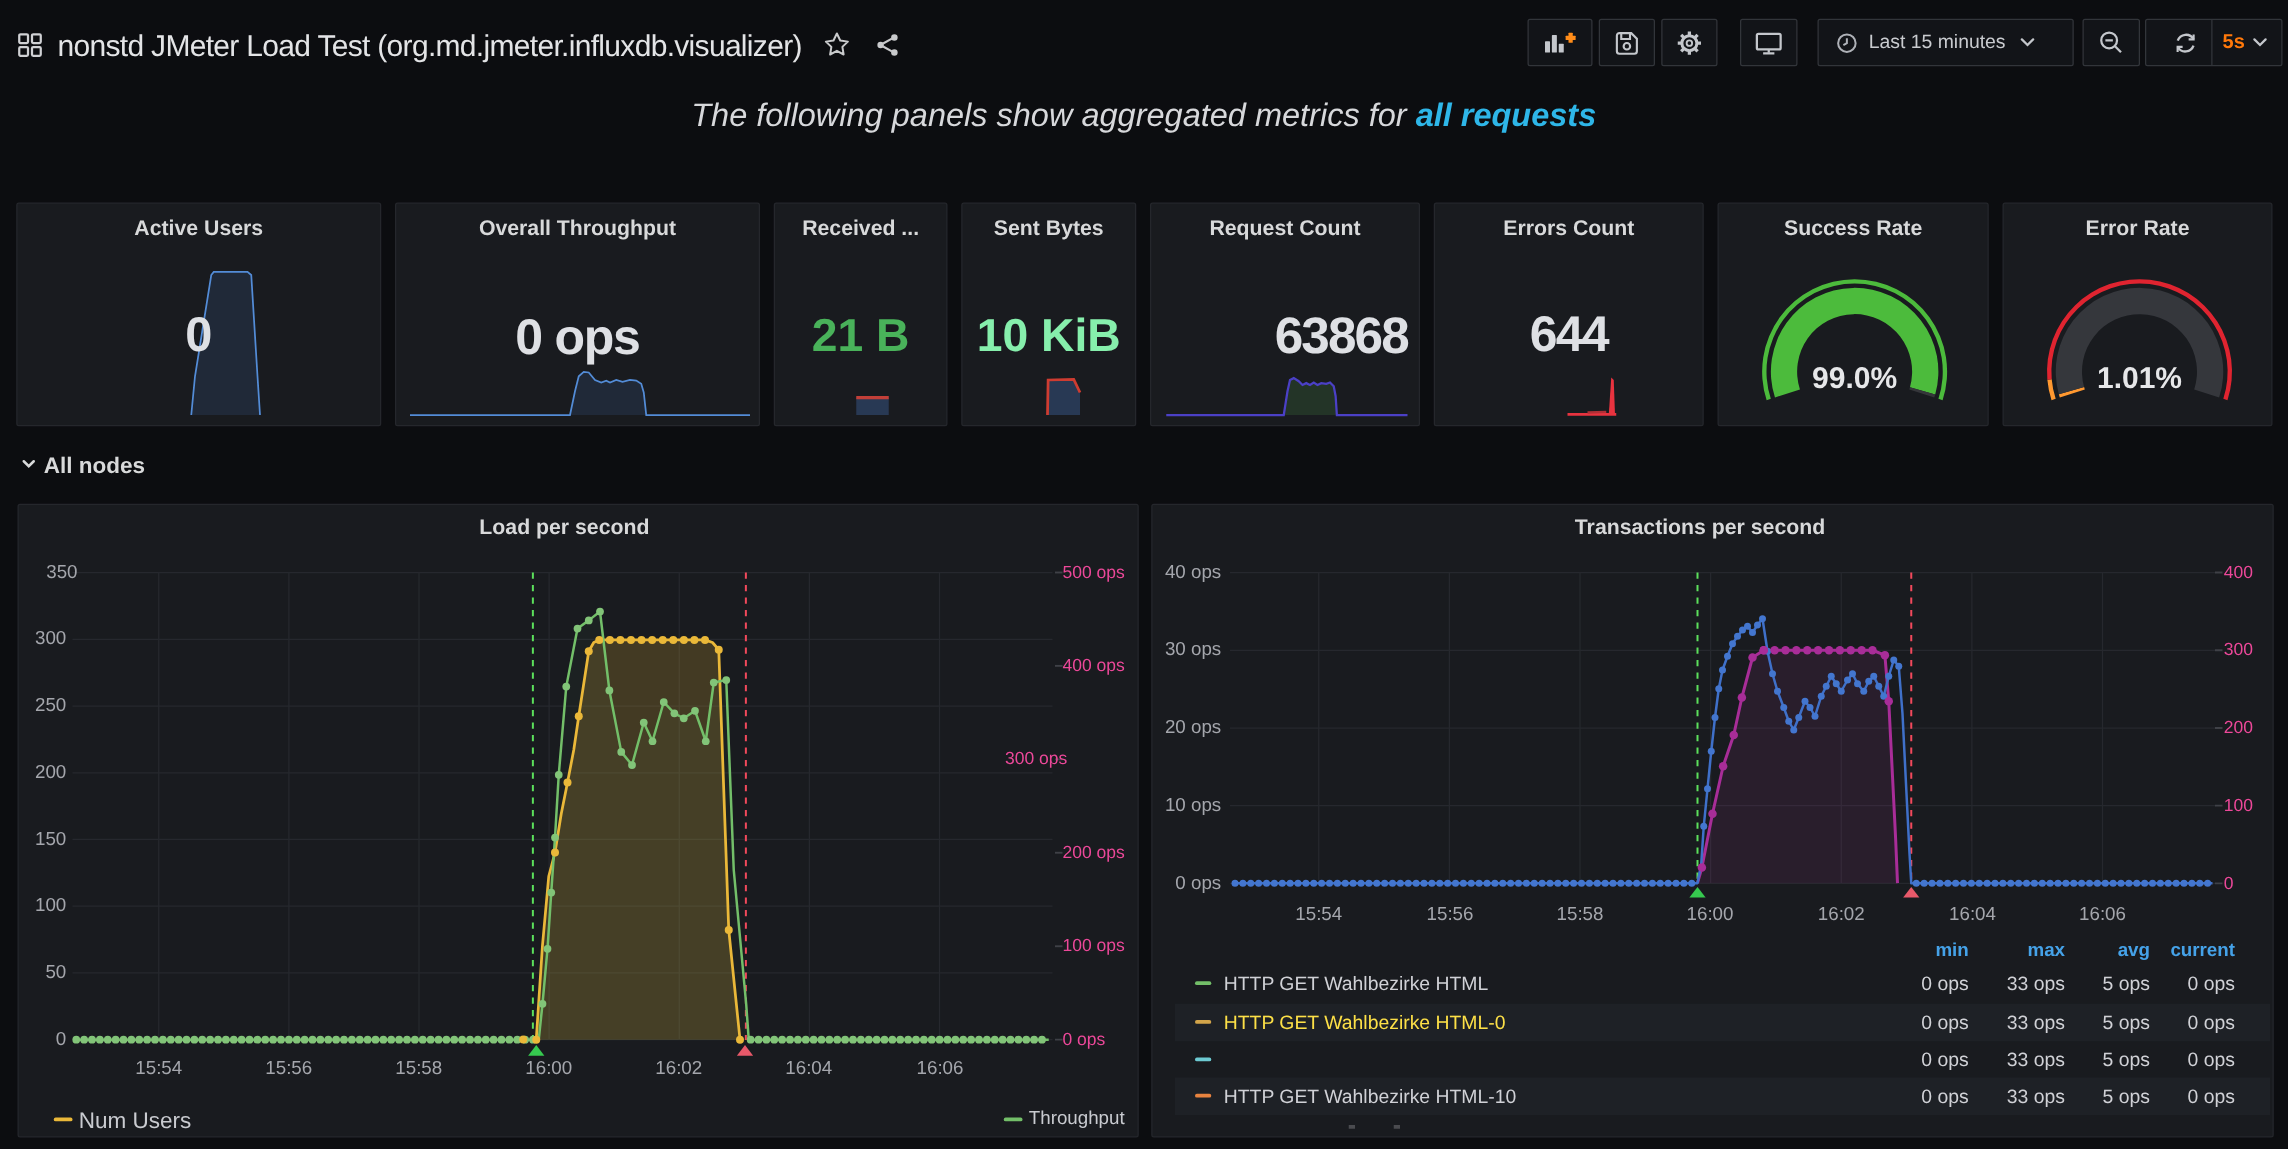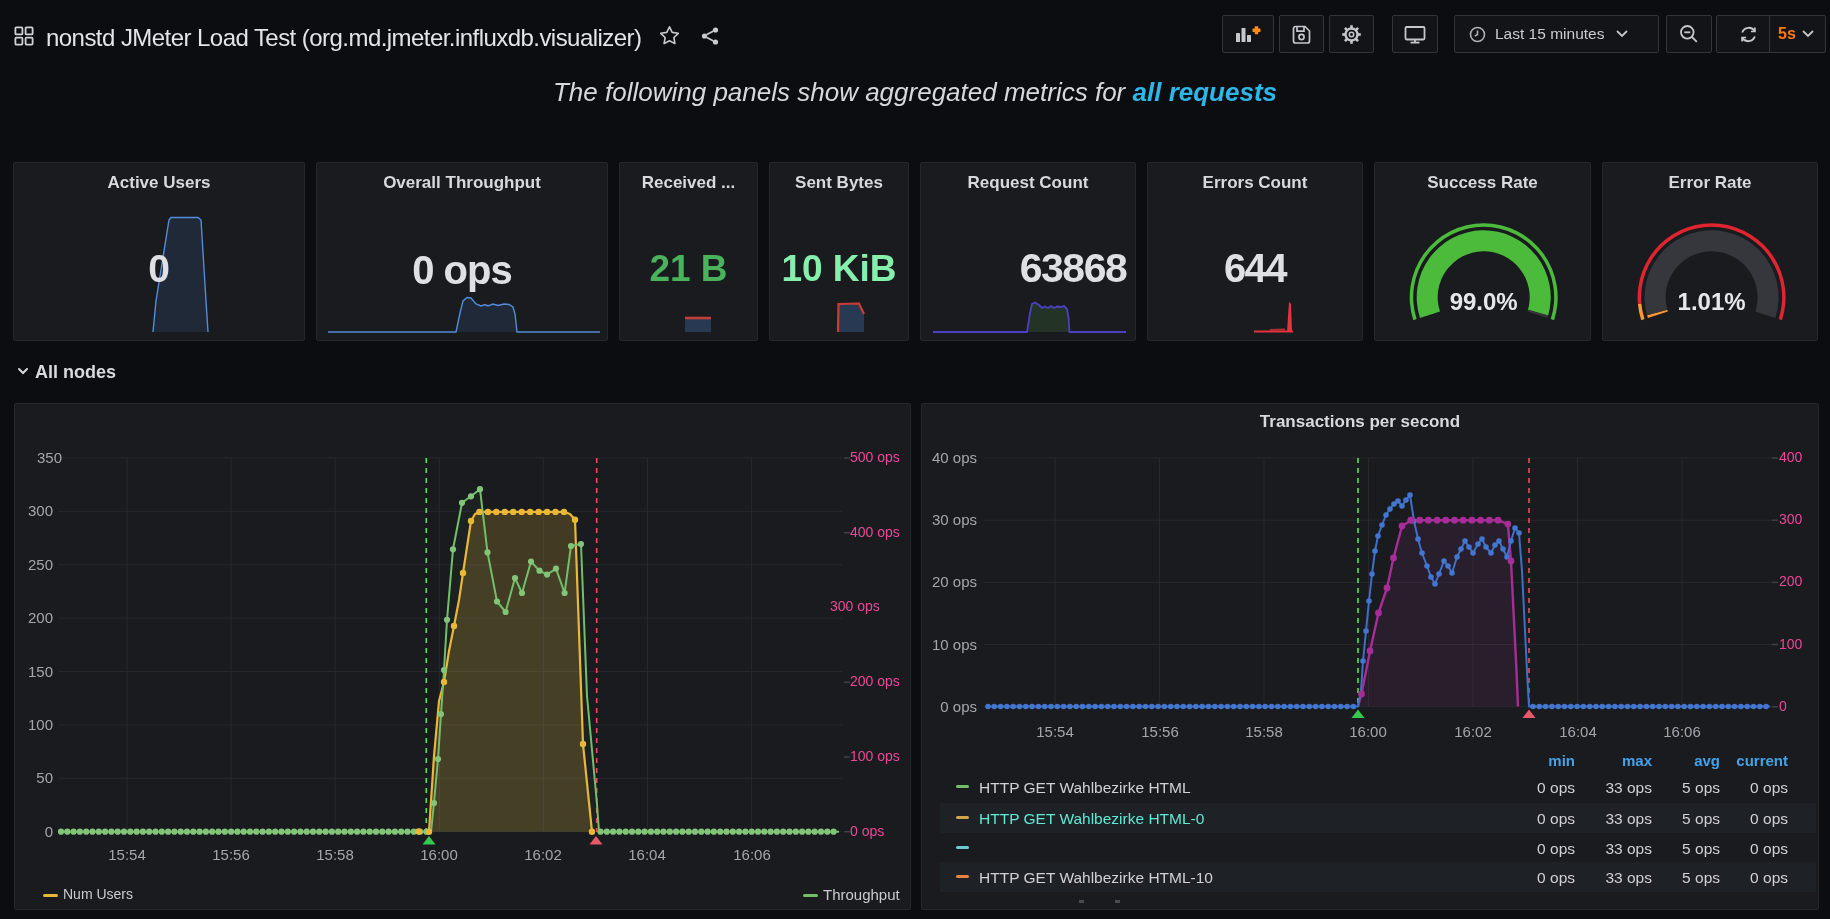--- a/index.html
+++ b/index.html
@@ -177,20 +177,21 @@
         <path d="M44.88 155.00 A67 67 0 0 1 44.07 152.32 L64.29 146.67 A46 46 0 0 0 64.85 148.51 Z" fill="#ff9830"></path>
         <path d="M44.07 152.32 A67 67 0 1 1 172.32 155.00 L152.35 148.51 A46 46 0 1 0 64.29 146.67 Z" fill="#35373c"></path>
         <text x="108.6" y="147" text-anchor="middle" font-size="24" font-weight="700" fill="#e6e7e9">1.01%</text>
       </svg>
     </div>
     <div class="abs" style="left:16px;top:364px;"><svg width="14" height="14" viewBox="0 0 14 14" fill="none" stroke="#d8d9da" stroke-width="2" stroke-linecap="round">
         <path d="M3 5l4 4 4-4"></path>
       </svg></div>
     <div class="abs" style="left:35px;top:362px;font-size:18px;font-weight:700;color:#d8d9da;">All nodes</div>
     <div class="panel" style="left:14px;top:403px;width:897px;height:507px;">
+      <div class="abs" style="left:-12px;top:8px;width:897px;text-align:center;font-size:17px;font-weight:700;color:#d8d9da;">Load per second</div>
       <svg class="abs" style="left:0;top:0" width="897" height="507" viewBox="0 0 897 507">
         <line x1="43" y1="54.0" x2="827" y2="54.0" stroke="#26282e" stroke-width="1"></line>
         <line x1="43" y1="107.4" x2="827" y2="107.4" stroke="#26282e" stroke-width="1"></line>
         <line x1="43" y1="160.8" x2="827" y2="160.8" stroke="#26282e" stroke-width="1"></line>
         <line x1="43" y1="214.2" x2="827" y2="214.2" stroke="#26282e" stroke-width="1"></line>
         <line x1="43" y1="267.5" x2="827" y2="267.5" stroke="#26282e" stroke-width="1"></line>
         <line x1="43" y1="320.9" x2="827" y2="320.9" stroke="#26282e" stroke-width="1"></line>
         <line x1="43" y1="374.3" x2="827" y2="374.3" stroke="#26282e" stroke-width="1"></line>
         <line x1="43" y1="427.7" x2="827" y2="427.7" stroke="#26282e" stroke-width="1"></line>
         <line x1="112.0" y1="54" x2="112.0" y2="427.7" stroke="#26282e" stroke-width="1"></line>
@@ -356,33 +357,33 @@
       <div class="axl" style="left:0;top:45px;width:38px;text-align:right;padding-left:22px;">350</div>
       <div class="axl" style="left:0;top:98px;width:38px;text-align:right;">300</div>
       <div class="axl" style="left:0;top:152px;width:38px;text-align:right;">250</div>
       <div class="axl" style="left:0;top:205px;width:38px;text-align:right;">200</div>
       <div class="axl" style="left:0;top:259px;width:38px;text-align:right;">150</div>
       <div class="axl" style="left:0;top:312px;width:38px;text-align:right;">100</div>
       <div class="axl" style="left:0;top:365px;width:38px;text-align:right;">50</div>
       <div class="axl" style="left:0;top:419px;width:38px;text-align:right;">0</div>
       <div class="axr" style="left:835px;top:45px;width:60px;">500 ops</div>
       <div class="axr" style="left:835px;top:120px;width:60px;">400 ops</div>
-      <div class="axr" style="left:789px;top:194px;width:60px;margin-left:26px;">300 ops</div>
+      <div class="axr" style="left:789px;top:194px;width:60px;">300 ops</div>
       <div class="axr" style="left:835px;top:269px;width:60px;">200 ops</div>
       <div class="axr" style="left:835px;top:344px;width:60px;">100 ops</div>
       <div class="axr" style="left:835px;top:419px;width:60px;">0 ops</div>
       <div class="axl" style="left:72px;top:442px;width:80px;text-align:center;">15:54</div>
       <div class="axl" style="left:176px;top:442px;width:80px;text-align:center;">15:56</div>
       <div class="axl" style="left:280px;top:442px;width:80px;text-align:center;">15:58</div>
       <div class="axl" style="left:384px;top:442px;width:80px;text-align:center;">16:00</div>
       <div class="axl" style="left:488px;top:442px;width:80px;text-align:center;">16:02</div>
       <div class="axl" style="left:592px;top:442px;width:80px;text-align:center;">16:04</div>
       <div class="axl" style="left:697px;top:442px;width:80px;text-align:center;">16:06</div>
       <div class="abs" style="left:28px;top:490px;width:15px;height:3px;border-radius:2px;background:#eab839;"></div>
-      <div class="abs" style="left:48px;top:482px;font-size:14px;color:#c9cbd0;text-align:right;">Num Users</div>
+      <div class="abs" style="left:48px;top:482px;font-size:18px;color:#c9cbd0;text-align:right;">Num Users</div>
       <div class="abs" style="left:788px;top:490px;width:15px;height:3px;border-radius:2px;background:#73bf69;"></div>
       <div class="abs" style="left:808px;top:482px;font-size:15px;color:#c9cbd0;">Throughput</div>
     </div>
     <div class="panel" style="left:921px;top:403px;width:898px;height:507px;overflow:hidden;">
       <div class="abs" style="left:-11px;top:8px;width:898px;text-align:center;font-size:17px;font-weight:700;color:#d8d9da;">Transactions per second</div>
       <svg class="abs" style="left:0;top:0" width="898" height="507" viewBox="0 0 898 507">
         <line x1="62" y1="54.0" x2="851" y2="54.0" stroke="#26282e" stroke-width="1"></line>
         <line x1="62" y1="116.2" x2="851" y2="116.2" stroke="#26282e" stroke-width="1"></line>
         <line x1="62" y1="178.4" x2="851" y2="178.4" stroke="#26282e" stroke-width="1"></line>
         <line x1="62" y1="240.5" x2="851" y2="240.5" stroke="#26282e" stroke-width="1"></line>
@@ -588,21 +589,21 @@
       <div class="abs" style="left:18px;top:368px;width:876px;height:30px;">
         <div class="abs" style="left:16px;top:13px;width:13px;height:3px;border-radius:2px;background:#73bf69;"></div>
         <div class="abs" style="left:39px;top:7px;font-size:15.5px;color:#d0d1d6;">HTTP GET Wahlbezirke HTML</div>
         <div class="abs" style="left:515px;top:7px;width:120px;text-align:right;font-size:15.5px;color:#d0d1d6;">0 ops</div>
         <div class="abs" style="left:592px;top:7px;width:120px;text-align:right;font-size:15.5px;color:#d0d1d6;">33 ops</div>
         <div class="abs" style="left:660px;top:7px;width:120px;text-align:right;font-size:15.5px;color:#d0d1d6;">5 ops</div>
         <div class="abs" style="left:728px;top:7px;width:120px;text-align:right;font-size:15.5px;color:#d0d1d6;">0 ops</div>
       </div>
       <div class="abs" style="left:18px;top:399px;width:876px;height:30px;background:#1e2126;">
         <div class="abs" style="left:16px;top:13px;width:13px;height:3px;border-radius:2px;background:#d3a54a;"></div>
-        <div class="abs" style="left:39px;top:7px;font-size:15.5px;color:#5eead4;">HTTP GET Wahlbezirke HTML-0</div>
+        <div class="abs" style="left:39px;top:7px;font-size:15.5px;color:#fde047;">HTTP GET Wahlbezirke HTML-0</div>
         <div class="abs" style="left:515px;top:7px;width:120px;text-align:right;font-size:15.5px;color:#d0d1d6;">0 ops</div>
         <div class="abs" style="left:592px;top:7px;width:120px;text-align:right;font-size:15.5px;color:#d0d1d6;">33 ops</div>
         <div class="abs" style="left:660px;top:7px;width:120px;text-align:right;font-size:15.5px;color:#d0d1d6;">5 ops</div>
         <div class="abs" style="left:728px;top:7px;width:120px;text-align:right;font-size:15.5px;color:#d0d1d6;">0 ops</div>
       </div>
       <div class="abs" style="left:18px;top:429px;width:876px;height:30px;">
         <div class="abs" style="left:16px;top:13px;width:13px;height:3px;border-radius:2px;background:#6dcad2;"></div>
         <div class="abs" style="left:39px;top:7px;font-size:15.5px;color:#fde047;margin-top:32px;">HTTP GET Wahlbezirke HTML-1</div>
         <div class="abs" style="left:515px;top:7px;width:120px;text-align:right;font-size:15.5px;color:#d0d1d6;">0 ops</div>
         <div class="abs" style="left:592px;top:7px;width:120px;text-align:right;font-size:15.5px;color:#d0d1d6;">33 ops</div>

